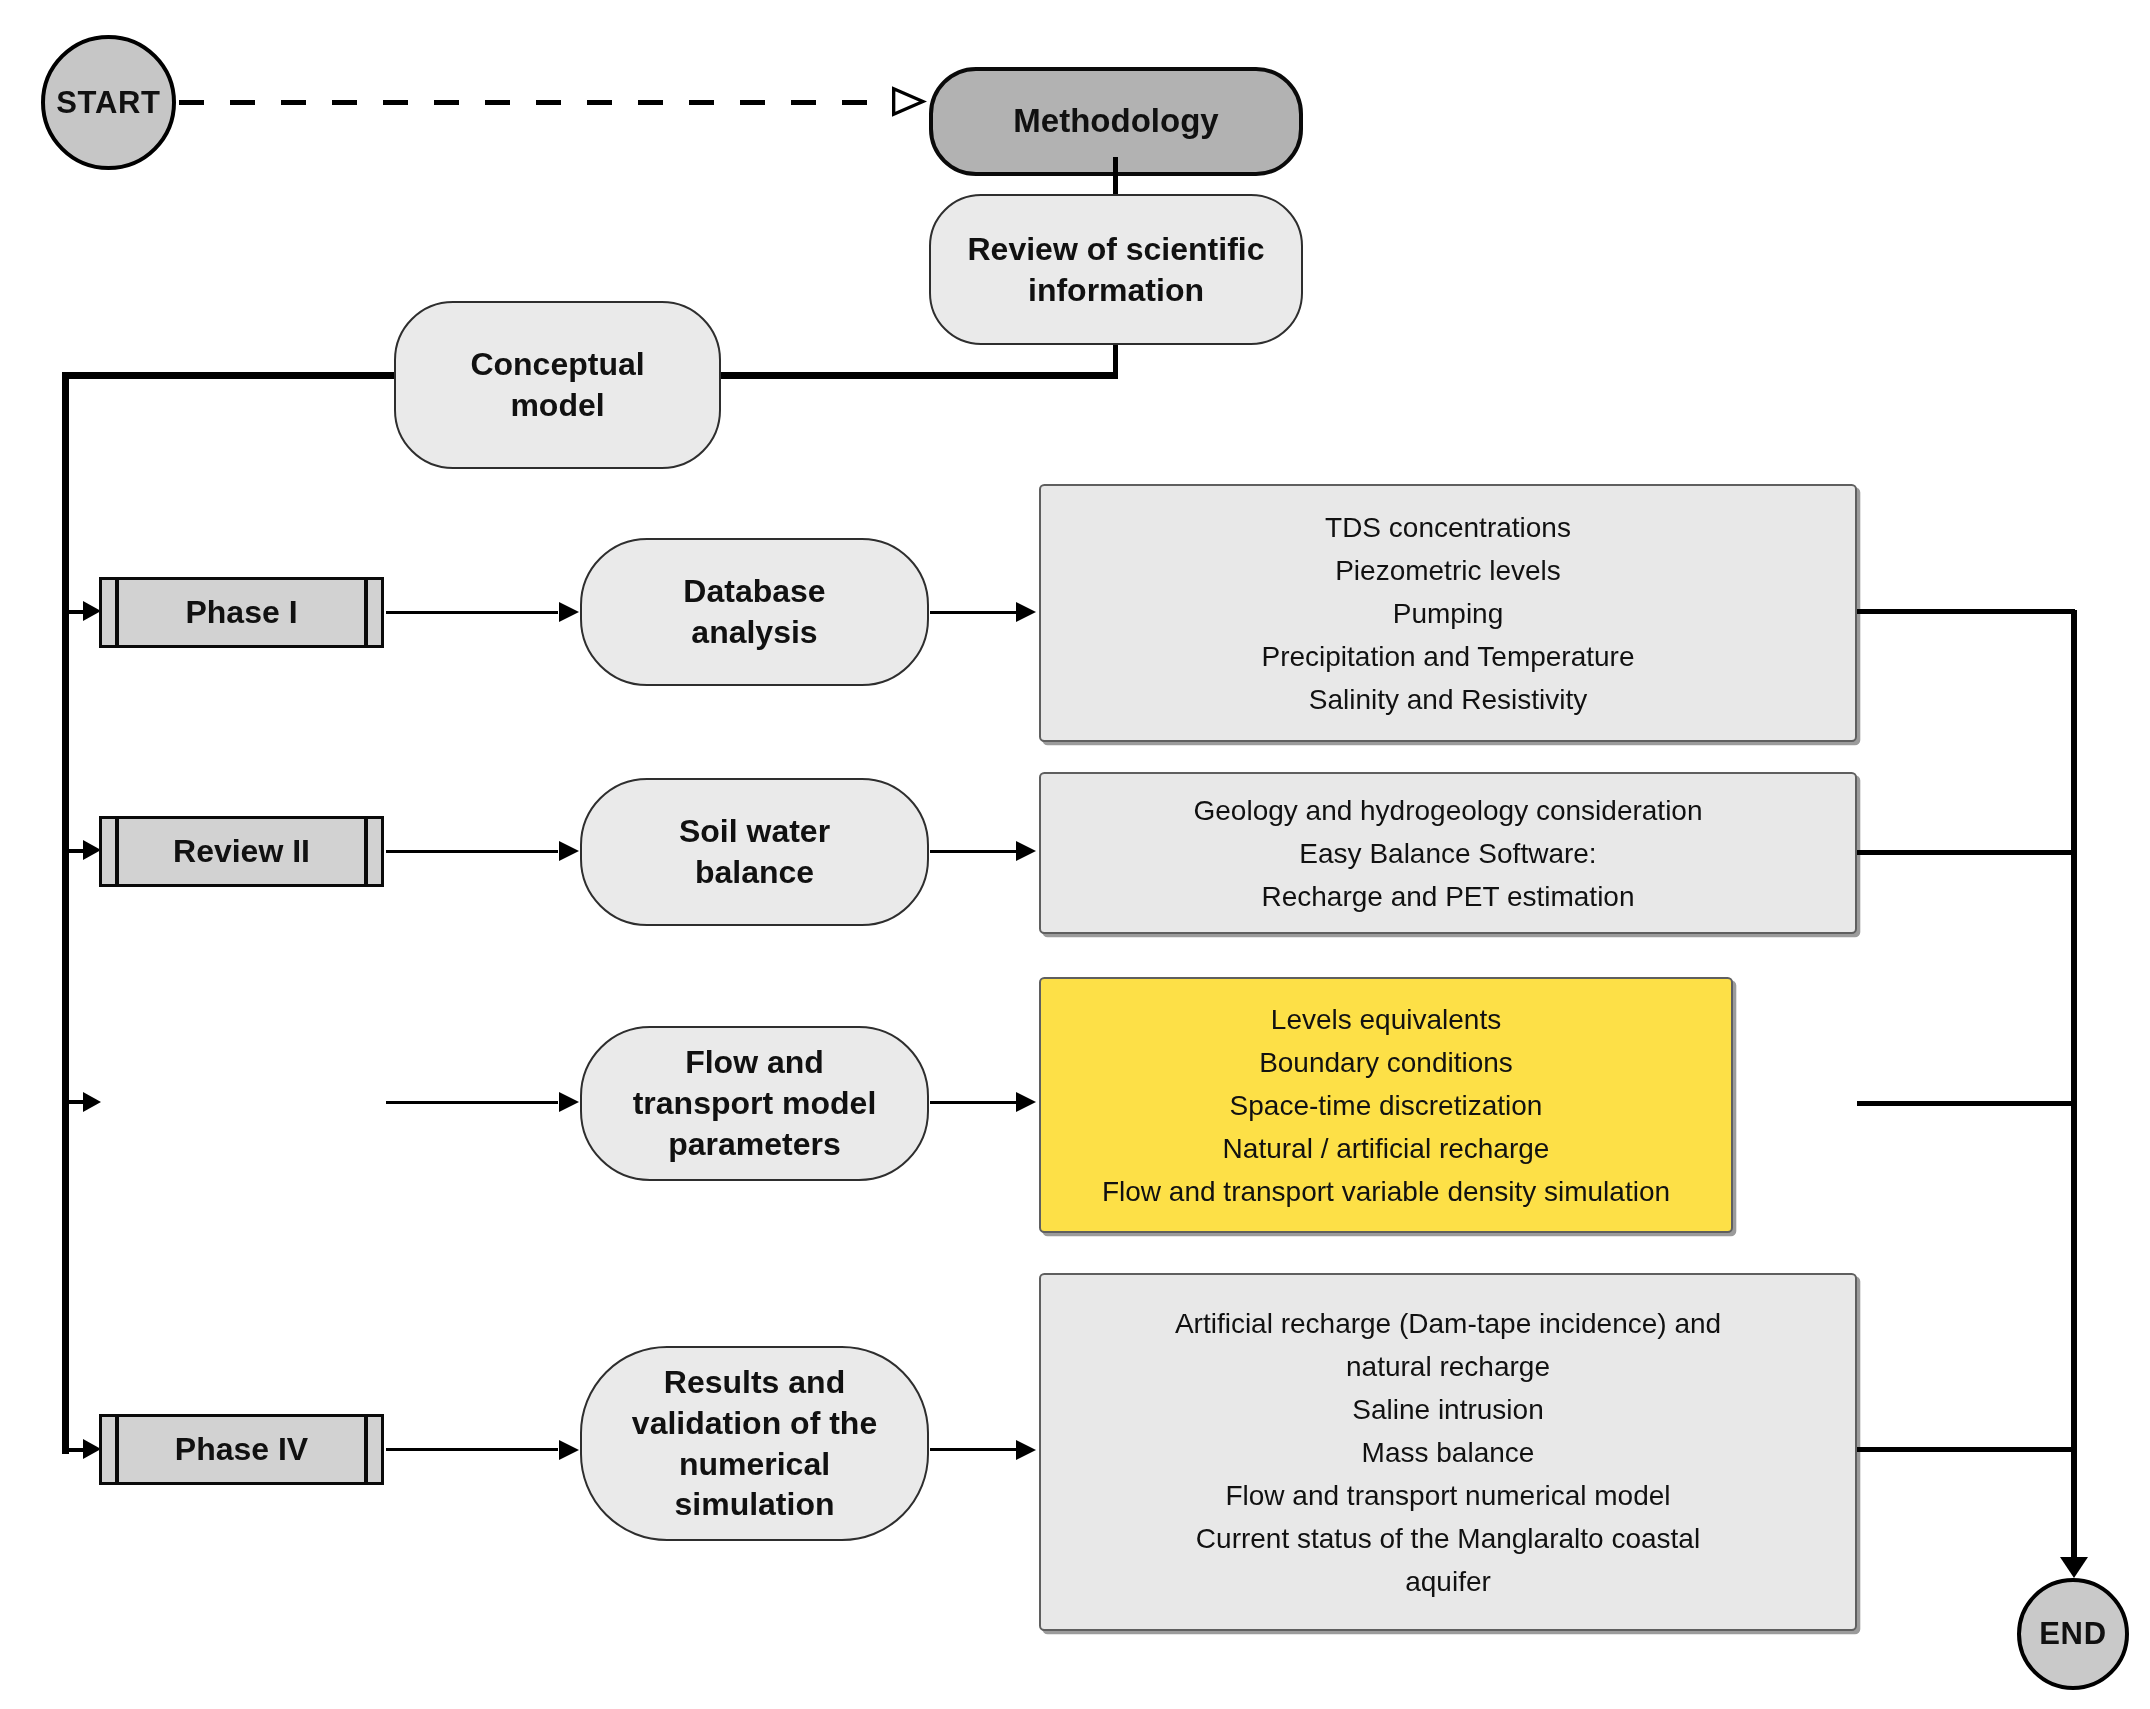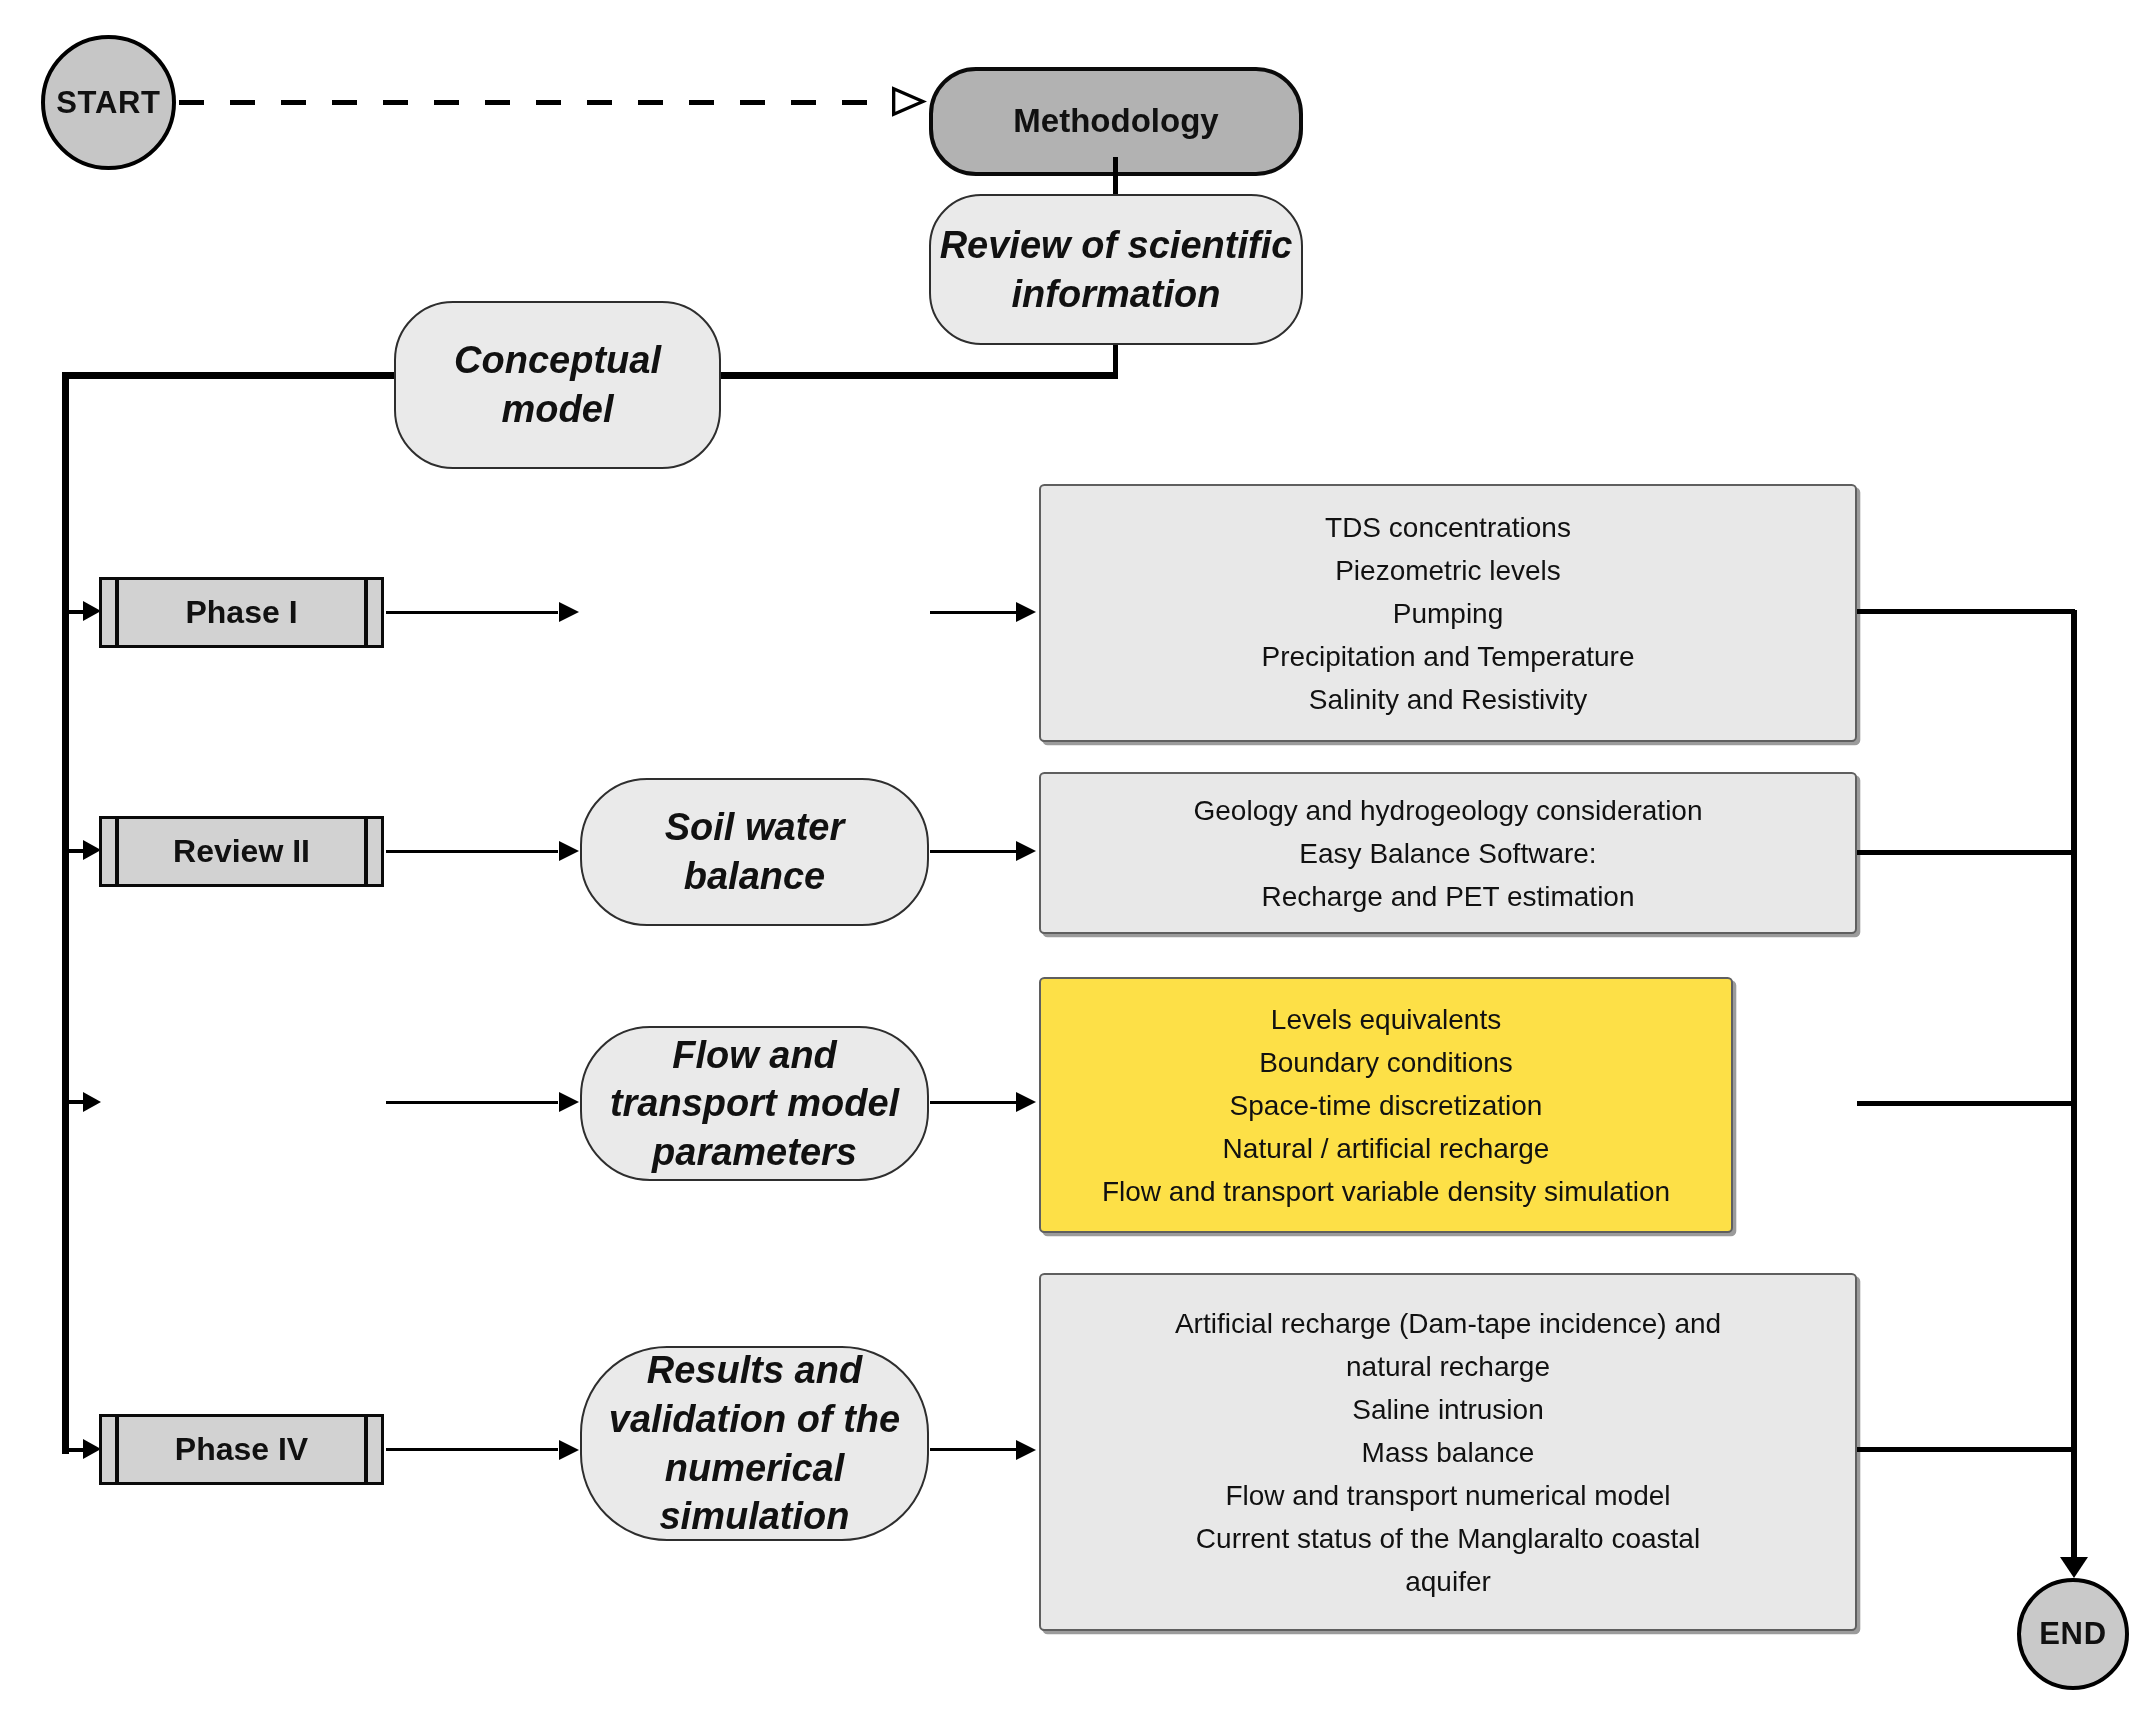--- a/index.html
+++ b/index.html
@@ -10,21 +10,21 @@
   .node{
     position:absolute;display:flex;align-items:center;justify-content:center;
     text-align:center;box-sizing:border-box;white-space:pre-line;
   }
   .terminal{
     border:4px solid #000;border-radius:50%;
     font-weight:bold;font-size:31px;letter-spacing:0.7px;
   }
   .stadium{
     border:2.7px solid #2e2e2e;
-    font-weight:bold;font-style:italic;font-size:38px;line-height:1.28;
+    font-weight:bold;font-size:32px;line-height:1.28;
   }
   .stadium.dark{border:4px solid #0a0a0a;font-style:normal;font-size:33px;margin-top:19px;}
   .phasebox{
     border:3.3px solid #0a0a0a;font-weight:bold;font-size:32px;
   }
   .phasebox .bar{position:absolute;top:0;bottom:0;width:3.3px;background:#0a0a0a;}
   .phasebox .bar.l{left:13.4px;} .phasebox .bar.r{right:13.4px;}
   .listbox{
     border:2px solid #5f5f5f;border-radius:5.3px;box-shadow:3.3px 3.3px 0 #9b9b9b;
     font-size:28px;line-height:43px;padding:0 12px;
@@ -72,20 +72,22 @@
 
   <div class="line" style="left:67px;top:610px;width:16px;height:4px;"></div>
   <div class="tri-r" style="left:83px;top:601px;"></div>
   <div class="node phasebox" style="left: 99px; top: 577px; width: 285px; height: 71px; background: rgb(210, 210, 210);">
     <span class="bar l"></span>
     <span class="bar r"></span>
     <span>Phase I</span>
   </div>
   <div class="line" style="left:386px;top:611px;width:172px;height:3.3px;"></div>
   <div class="tri-r sm" style="left:559px;top:602px;"></div>
+  <div class="node stadium" style="left: 580px; top: 538px; width: 349px; height: 148px; border-radius: 67px; background: rgb(234, 234, 234);">Database
+analysis</div>
   <div class="line" style="left:930px;top:611px;width:86px;height:3.3px;"></div>
   <div class="tri-r sm" style="left:1016px;top:602px;"></div>
   <div class="node listbox" style="left: 1039px; top: 484px; width: 818px; height: 258px; background: rgb(232, 232, 232);">TDS concentrations
 Piezometric levels
 Pumping
 Precipitation and Temperature
 Salinity and Resistivity</div>
   <div class="line" style="left:1857px;top:609px;width:218px;height:5.3px;"></div>
 
   <div class="line" style="left:67px;top:849px;width:16px;height:4px;"></div>

